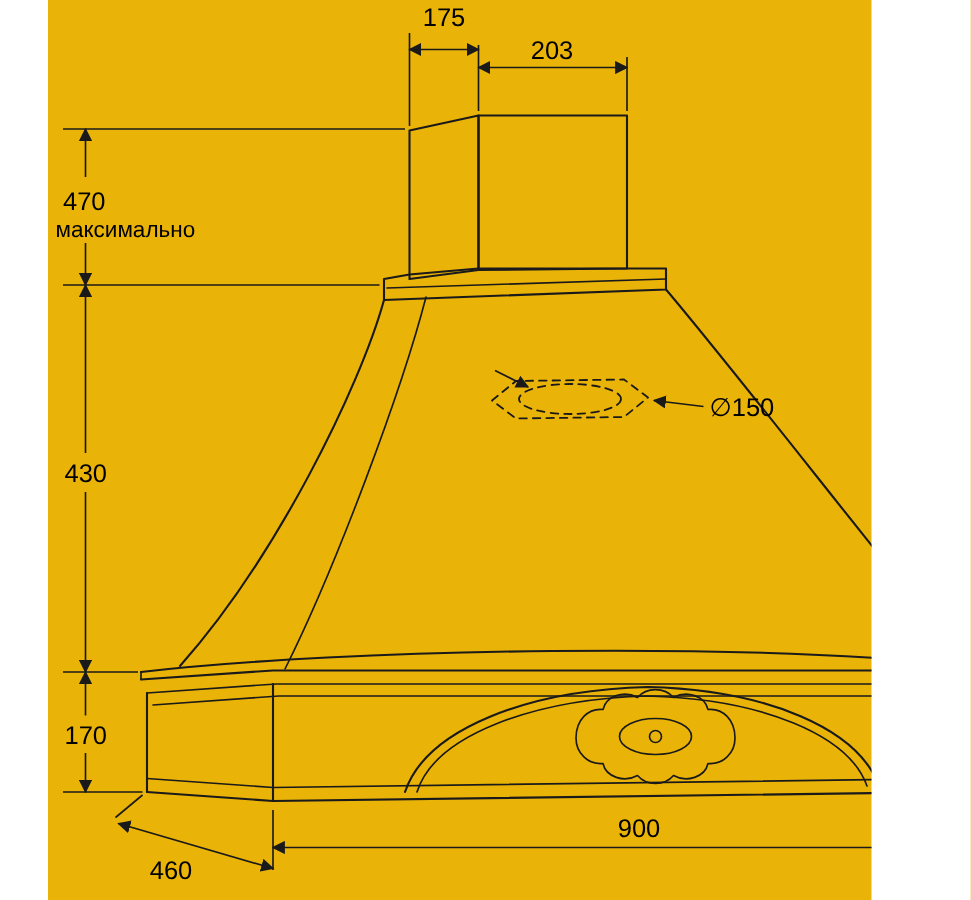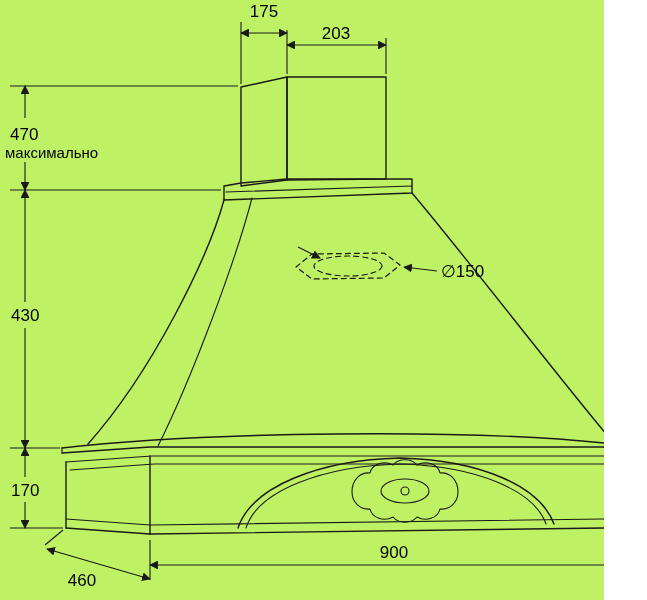--- a/index.html
+++ b/index.html
@@ -1,21 +1,22 @@
 <!DOCTYPE html>
 <html><head>
 <meta charset="utf-8">
 <style>
   html,body{margin:0;padding:0;background:#ffffff;}
   .stage{
     position:relative;
-    width:604px;height:600px;
-    background:#bef264;
+    width:549px;height:600px;
+    background:#eab308;
     overflow:hidden;
     font-family:"Liberation Sans", sans-serif;
+    margin-left:32px;
   }
   svg{position:absolute;left:0;top:0;}
   .draw{stroke:#1a1a1a;fill:none;stroke-width:1.4;stroke-linejoin:round;stroke-linecap:round;}
   .thin{stroke-width:1.1;}
   .dash{stroke-dasharray:5 4;stroke-width:1.2;}
   .dim{stroke:#1a1a1a;fill:none;stroke-width:1.1;}
   .dimtext{fill:#000000;stroke:none;font-family:"Liberation Sans", sans-serif;font-size:17px;}
   .dimtext-small{fill:#000000;stroke:none;font-family:"Liberation Sans", sans-serif;font-size:15px;}
 </style>
 </head>

